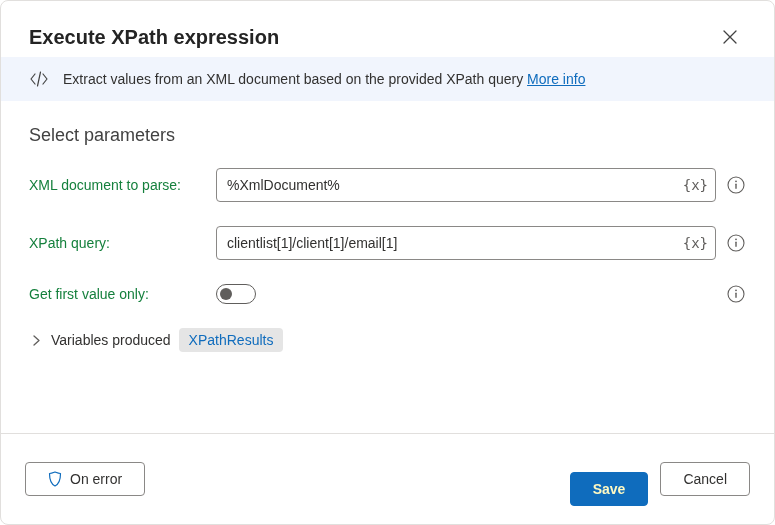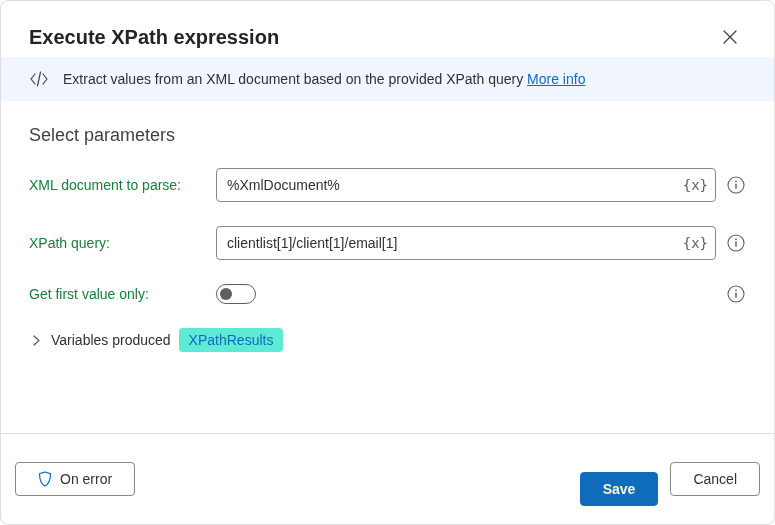--- a/index.html
+++ b/index.html
@@ -135,30 +135,30 @@
     justify-content: center;
     width: 14px;
     cursor: pointer;
   }
   .variables-label {
     font-size: 14px;
     color: #323130;
     cursor: pointer;
   }
   .chip {
-    background: #5eead4;
+    background: #e5e5e5;
     color: #0f6cbd;
     padding: 4px 10px;
     border-radius: 4px;
     font-size: 14px;
     cursor: pointer;
   }
   .footer {
     border-top: 1px solid #e1dfdd;
-    padding: 18px 14px;
+    padding: 18px 24px;
     display: flex;
     align-items: center;
     gap: 12px;
   }
   .footer-spacer { flex: 1; }
   .btn {
     height: 34px;
     padding: 0 22px;
     border-radius: 4px;
     font-size: 14px;

